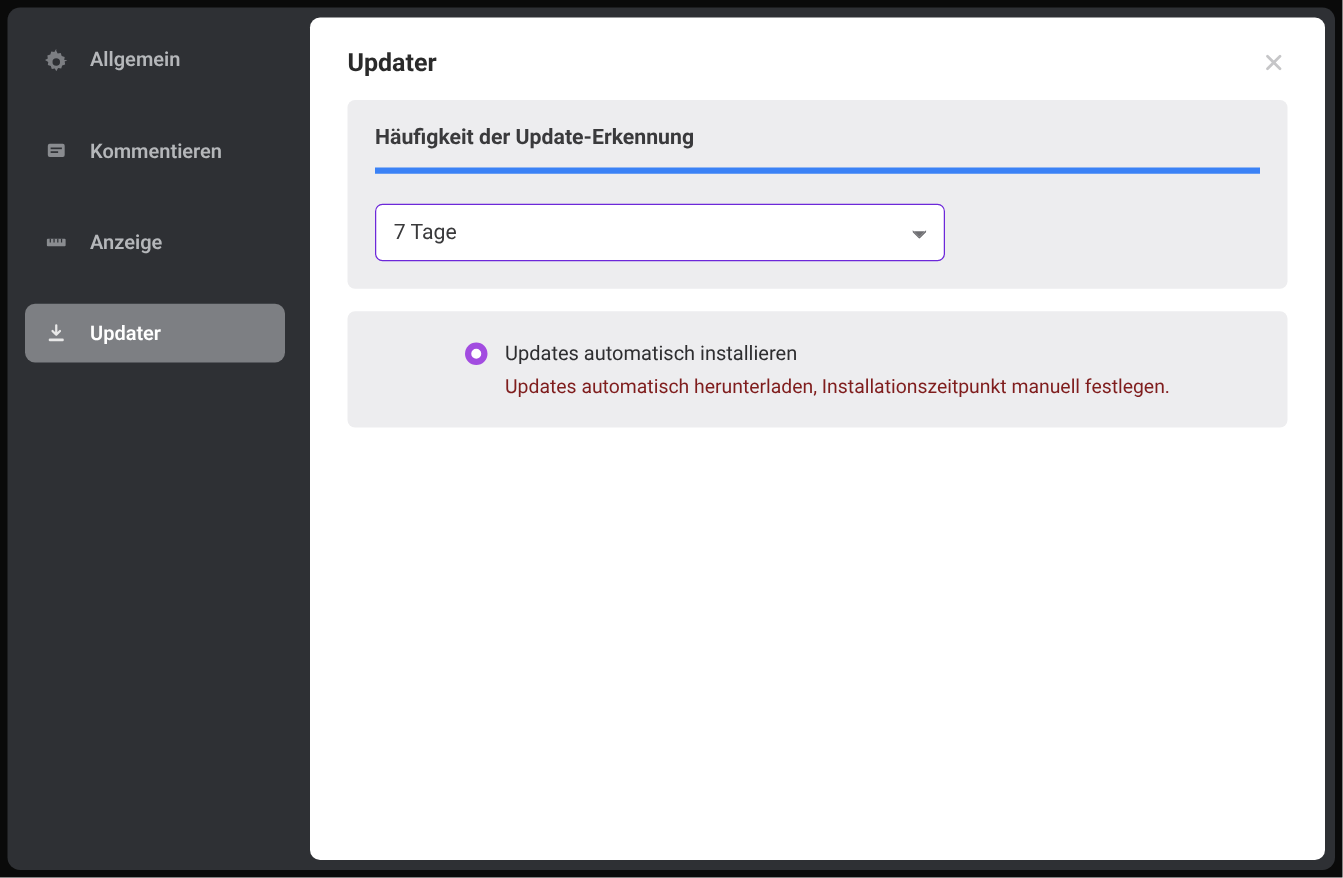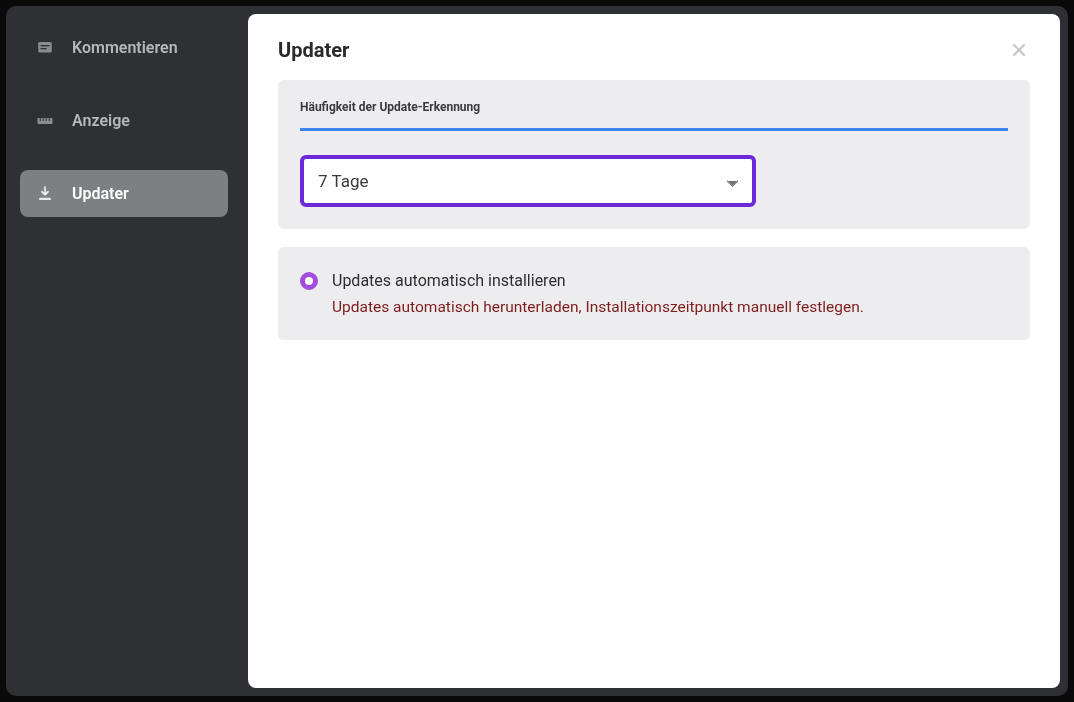--- a/index.html
+++ b/index.html
@@ -86,51 +86,52 @@
       color: #c6c6c8;
       cursor: pointer;
     }
     .section {
       background: #ededef;
       border-radius: 6px;
       padding: 20px 22px 22px 22px;
       margin-bottom: 18px;
     }
     .section-title {
-      font-size: 12px;
+      font-size: 17px;
       font-weight: 700;
       color: #3a3a3c;
       padding-bottom: 14px;
-      border-bottom: 3px solid #3b82f6;
+      border-bottom: 5px solid #3b82f6;
       margin-bottom: 24px;
     }
     .select {
       position: relative;
       max-width: 456px;
       background: #ffffff;
-      border: 4px solid #6d28d9;
+      border: 1px solid #6d28d9;
       border-radius: 6px;
       padding: 12px 40px 12px 14px;
       font-size: 17px;
       color: #3a3a3c;
       cursor: pointer;
     }
     .select .caret {
       position: absolute;
       right: 14px;
       top: 50%;
       transform: translateY(-50%);
       pointer-events: none;
       color: #6e6e72;
     }
     .radio-group {
       display: flex;
       flex-direction: column;
       gap: 28px;
       padding-top: 4px;
+      align-items: center;
     }
     .radio-option {
       display: flex;
       gap: 14px;
       cursor: pointer;
     }
     .radio-dot {
       flex-shrink: 0;
       width: 18px;
       height: 18px;
@@ -159,20 +160,28 @@
       line-height: 1.45;
     }
   </style>
 </head>
 <body>
 
 <div class="app-container">
 
   <nav class="sidebar">
 
+    <div class="sidebar-item">
+      <span class="icon">
+        <svg viewBox="0 0 24 24" width="18" height="18" fill="currentColor">
+            <path d="M12 2l1.5 3 3.3-.5 1 3.2 3.2 1-.5 3.3L24 12l-3 1.5.5 3.3-3.2 1-1 3.2-3.3-.5L12 24l-1.5-3-3.3.5-1-3.2-3.2-1 .5-3.3L0 12l3-1.5-.5-3.3 3.2-1 1-3.2 3.3.5L12 0zm0 8a4 4 0 100 8 4 4 0 000-8z" opacity=".85"></path>
+          </svg>
+      </span>
+      <span>Allgemein</span>
+    </div>
 
     <div class="sidebar-item">
       <span class="icon">
         <svg viewBox="0 0 24 24" width="18" height="18" fill="currentColor">
             <rect x="3" y="4" width="18" height="14" rx="2"></rect>
             <rect x="6" y="8" width="12" height="1.8" fill="#2e3034"></rect>
             <rect x="6" y="12" width="8" height="1.8" fill="#2e3034"></rect>
           </svg>
       </span>
       <span>Kommentieren</span>

